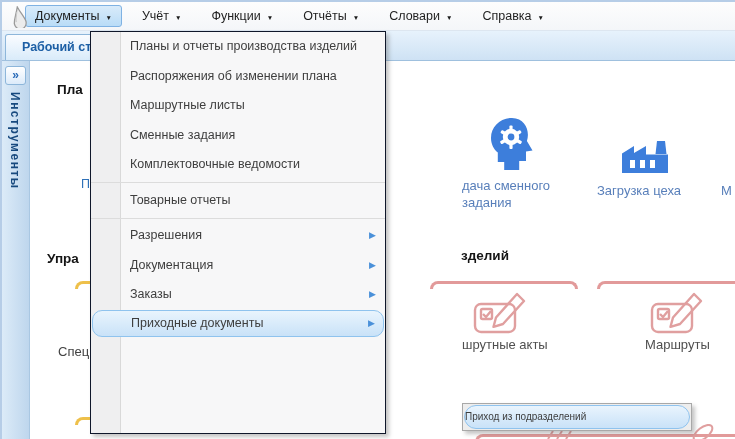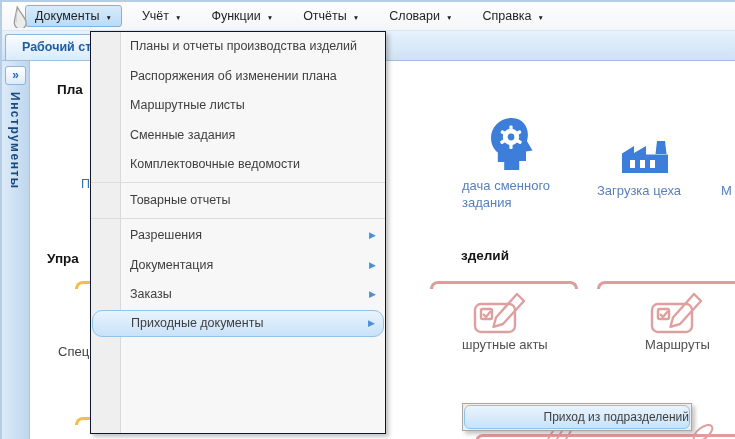--- a/index.html
+++ b/index.html
@@ -110,22 +110,22 @@
   
   .submenu{
     position:absolute;left:462px;top:403px;width:230px;height:28px;box-sizing:border-box;
     background:#ededed;border:1px solid #a8a8a8;padding:1px;
     box-shadow:3px 3px 4px rgba(90,90,90,.35);
     z-index:11;
   }
   .submenu .smi{
     height:100%;box-sizing:border-box;
     background:linear-gradient(#e9f4fd,#c9e2f8);
-    border:1px solid #8fc3ee;border-radius:6px;
-    font-size:12px;color:#3e3e3e;text-align:right;line-height:22px;cursor:default;
+    border:1px solid #8fc3ee;border-radius:12px;
+    font-size:10px;color:#3e3e3e;text-align:left;line-height:22px;cursor:default;
   }
 </style>
 </head>
 <body>
 
 <div class="win-border-top"></div>
 <div class="win-border-left"></div>
 
 <div class="menubar">
   <svg class="logo" viewBox="0 0 20 24">

